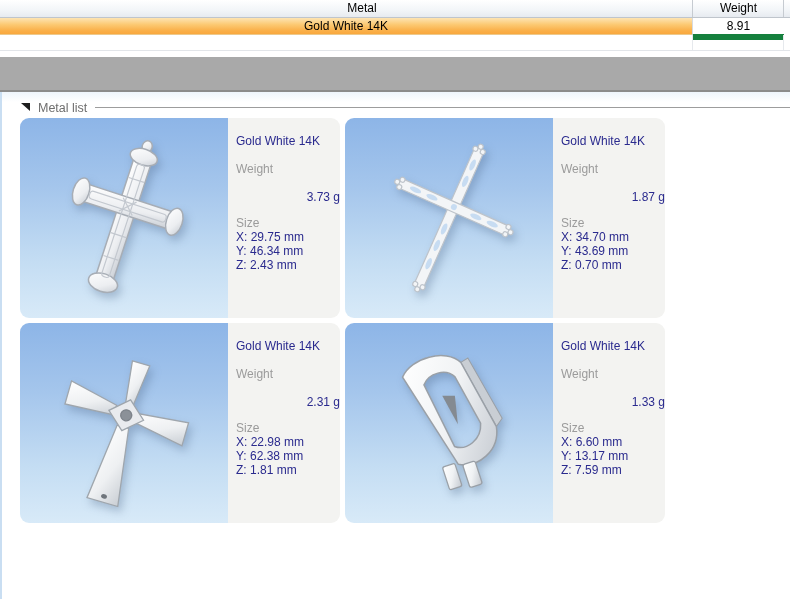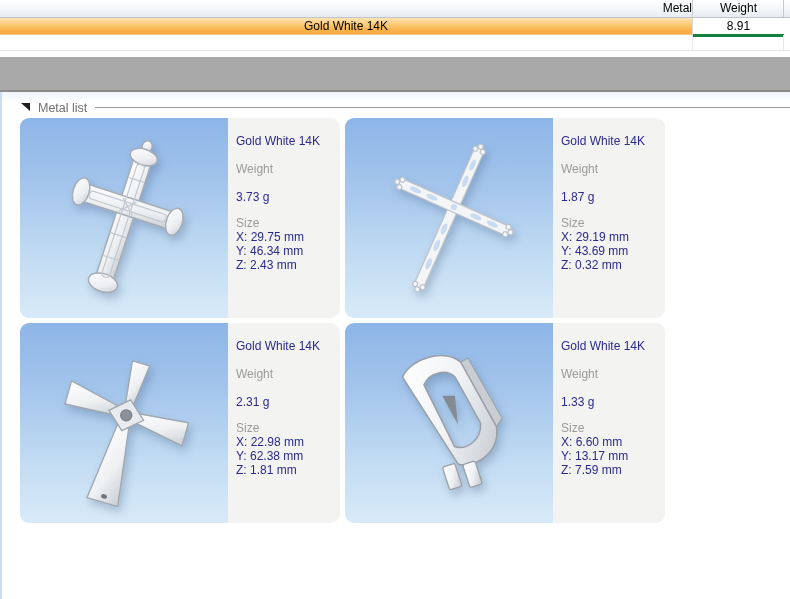--- a/index.html
+++ b/index.html
@@ -11,34 +11,34 @@
   }
   
   .thead{
     position:absolute;left:0;top:0;width:790px;height:17px;
     background:linear-gradient(180deg,#ffffff 0%,#f3f6f9 55%,#e7ebf0 100%);
     border-bottom:1px solid #bfc5cc;
   }
   .th{
     position:absolute;top:0;height:17px;line-height:17px;text-align:center;
   }
-  .th-metal{left:0;width:692px;text-align:right;}
+  .th-metal{left:16px;width:692px;}
   .th-weight{left:692px;width:91px;border-left:1px solid #c6cbd1;}
   .th-stub{left:783px;width:7px;border-left:1px solid #c6cbd1;}
   .row-sel{
     position:absolute;left:0;top:18px;width:790px;height:16px;
   }
   .cell-metal-sel{
     position:absolute;left:0;top:0;width:692px;height:16px;line-height:16px;text-align:center;
     background:linear-gradient(180deg,#fde4b4 0%,#fcca74 40%,#faaf48 80%,#f9a83e 100%);
     border-bottom:1px solid #edc98c;
   }
   .cell-weight-sel{
     position:absolute;left:692px;top:0;width:91px;height:16px;line-height:16px;text-align:center;
-    background:#ffffff;border-left:1px solid #d6dadf;border-bottom:3px solid #15803d;
+    background:#ffffff;border-left:1px solid #d6dadf;border-bottom:6px solid #15803d;
   }
   .row-empty{
     position:absolute;left:0;top:35px;width:790px;height:15px;
     border-bottom:1px solid #e2e5e9;
   }
   .row-empty .vsep1{position:absolute;left:692px;top:0;width:1px;height:15px;background:#e6e9ed;}
   .row-empty .vsep2{position:absolute;left:783px;top:0;width:1px;height:15px;background:#e6e9ed;}
   
   .gray-bar{position:absolute;left:0;top:57px;width:790px;height:33px;background:#a9a9a9;}
   .gray-bar-edge{position:absolute;left:0;top:90px;width:790px;height:2px;background:#8b8b8b;}
@@ -65,21 +65,21 @@
   .card3{left:20px;top:323px;}  .card4{left:345px;top:323px;}
   .cimg{
     width:208px;height:200px;flex:0 0 208px;
     background:linear-gradient(180deg,#8db5e7 0%,#a5c6ec 35%,#c4ddf3 72%,#d8eaf8 100%);
     display:flex;align-items:center;justify-content:center;
   }
   .cimg svg{filter:drop-shadow(3px 5px 4px rgba(70,95,130,0.32));}
   .cinfo{width:112px;flex:1;background:#f3f3f1;line-height:14px;}
   .ct{margin:16px 0 0 8px;color:#2a2a8e;}
   .cl{margin:14px 0 0 8px;color:#9b9b9b;}
-  .cv{margin:14px 0 0 8px;color:#2a2a8e;}
+  .cv{margin:14px 0 0 8px;color:#2a2a8e;text-align:right;}
   .cs{margin:12px 0 0 8px;color:#9b9b9b;}
   .cd{margin:0 6px 0 8px;color:#2a2a8e;}
 </style>
 </head>
 <body>
 
 <div class="thead">
   <div class="th th-metal">Metal</div>
   <div class="th th-weight">Weight</div>
   <div class="th th-stub"></div>
@@ -182,23 +182,23 @@
             <circle cx="162" cy="92" r="2.5"></circle>
         </g>
       </g>
     </svg>
   </div>
   <div class="cinfo">
     <div class="ct">Gold White 14K</div>
     <div class="cl">Weight</div>
     <div class="cv">1.87 g</div>
     <div class="cs">Size</div>
-    <div class="cd">X: 29.19 mm</div>
+    <div class="cd">X: 34.70 mm</div>
     <div class="cd">Y: 43.69 mm</div>
-    <div class="cd">Z: 0.32 mm</div>
+    <div class="cd">Z: 0.70 mm</div>
   </div>
 </div>
 
 <div class="card card3">
   <div class="cimg">
     <svg width="208" height="200" viewBox="0 0 208 200">
       <defs>
         <linearGradient id="m3" x1="0" y1="0" x2="1" y2="1">
           <stop offset="0" stop-color="#ffffff"></stop>
             <stop offset="0.55" stop-color="#eef0f2"></stop>

